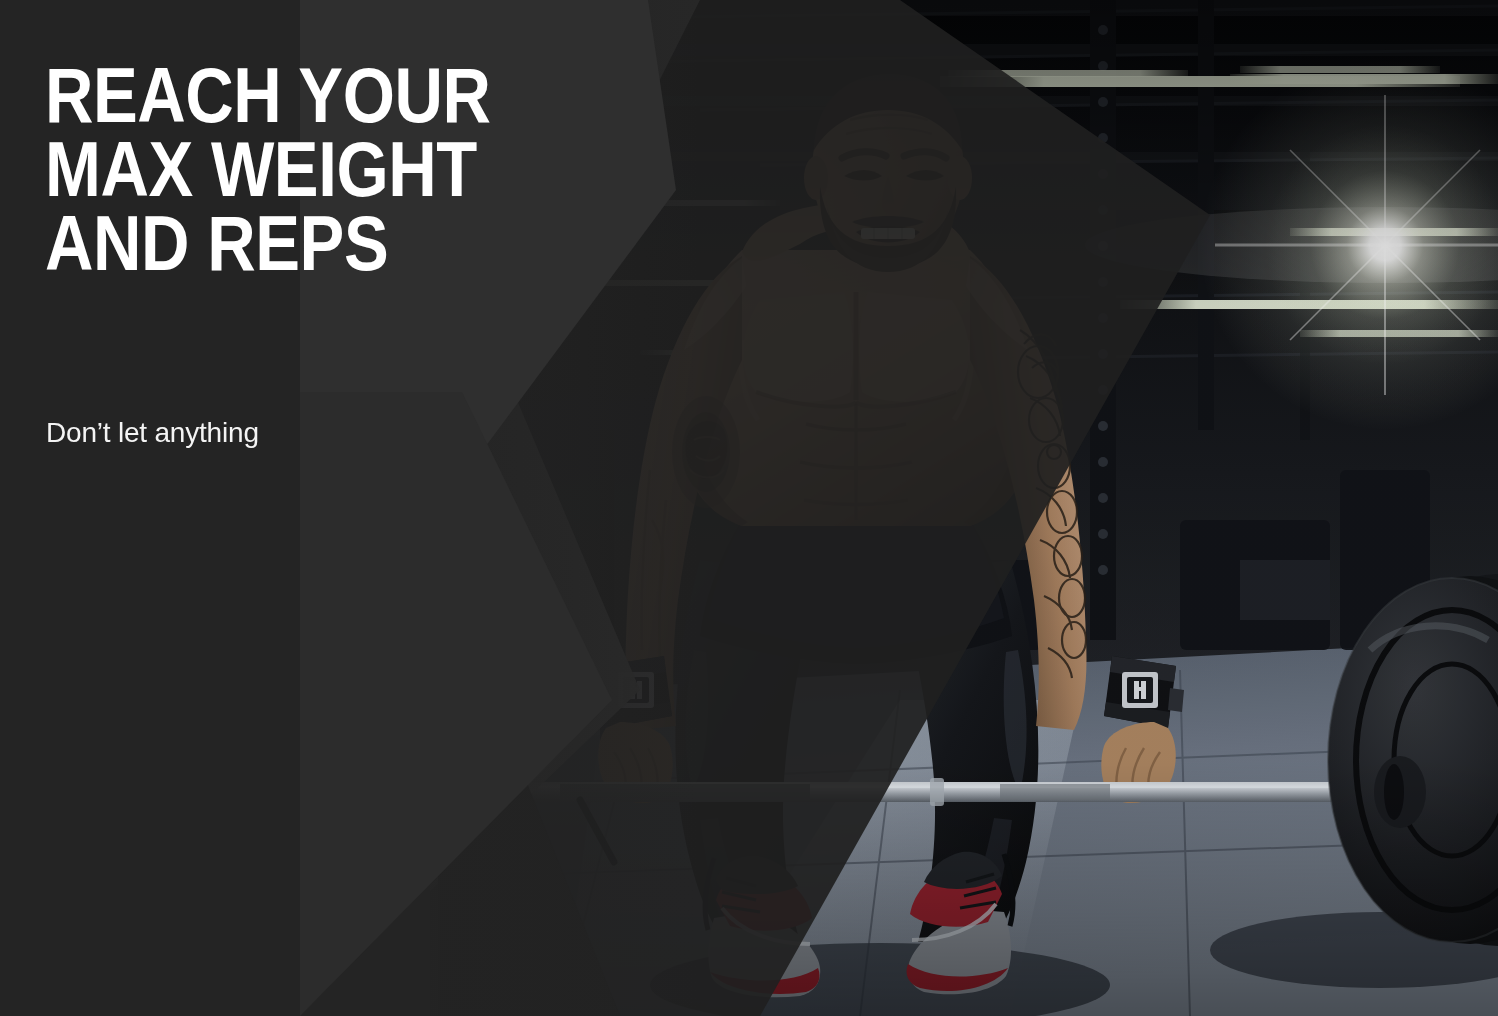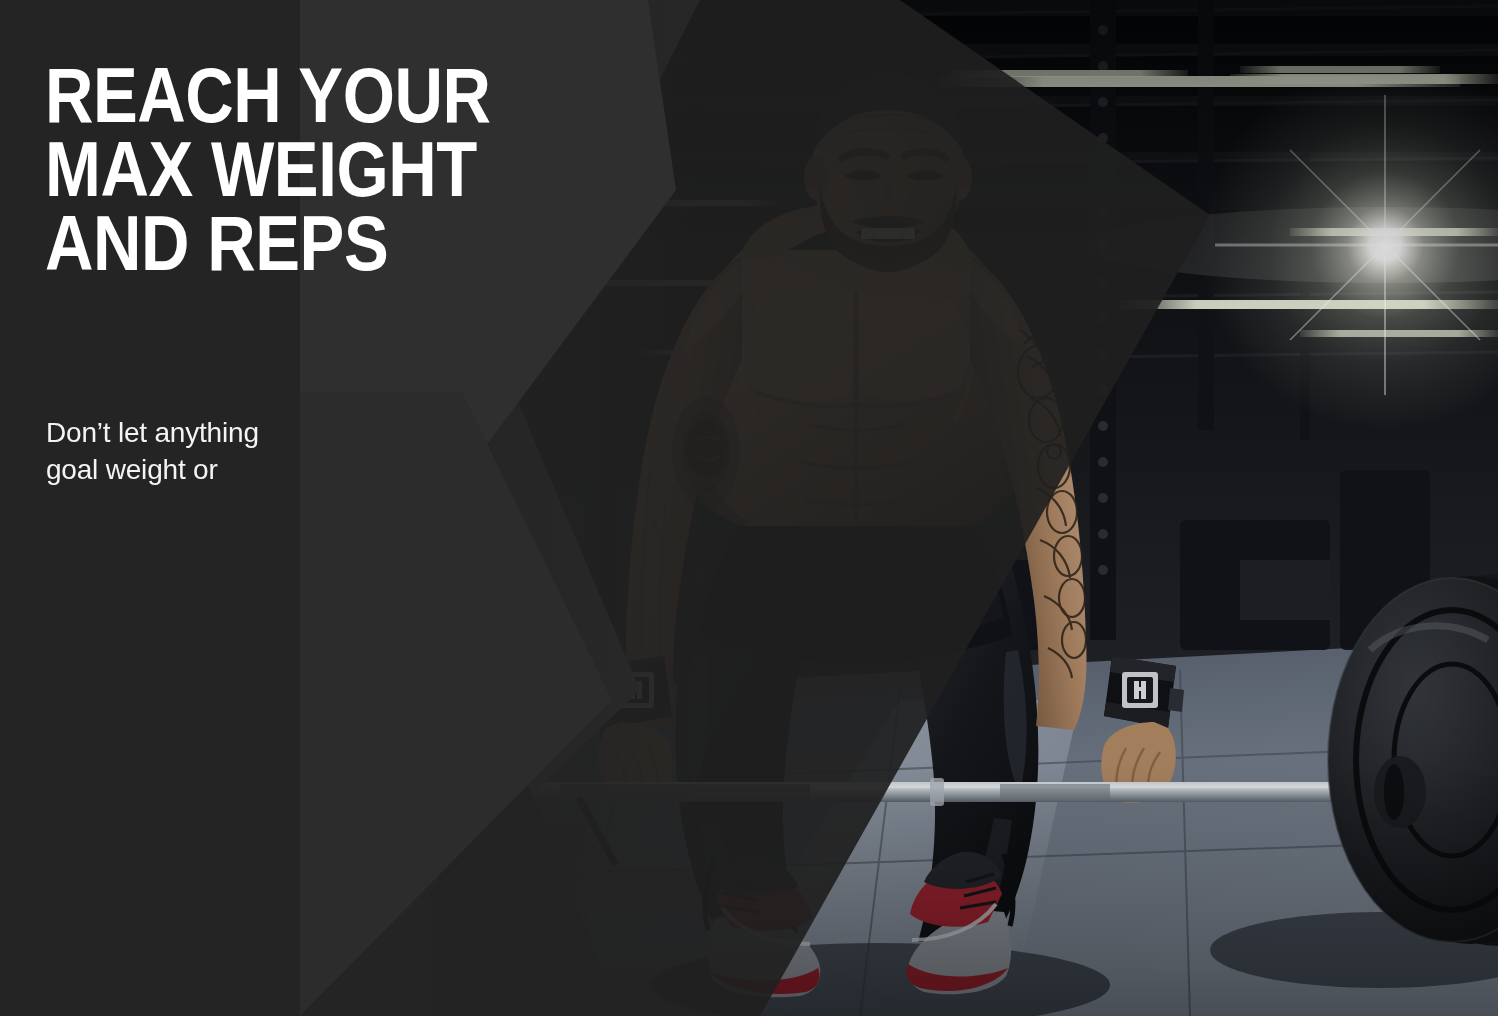--- a/index.html
+++ b/index.html
@@ -548,17 +548,16 @@
   <div id="textblock">
 
     <h1 class="headline">
       <span class="hl-line">REACH YOUR</span>
       <span class="hl-line">MAX WEIGHT</span>
       <span class="hl-line">AND REPS</span>
     </h1>
 
     <p class="subcopy">
       <span class="sc-line">Don’t let anything</span>
-      <span class="sc-line">goal weight or</span>
     </p>
 
   </div>
 </div>
 
 </body></html>

